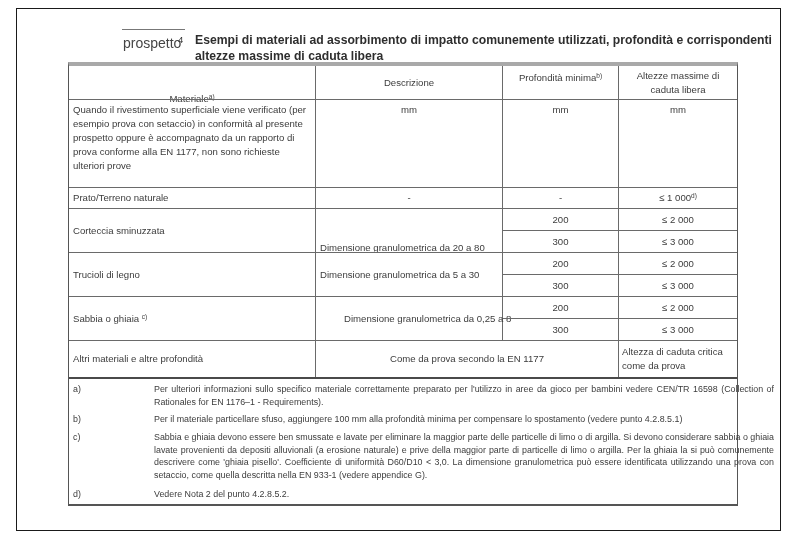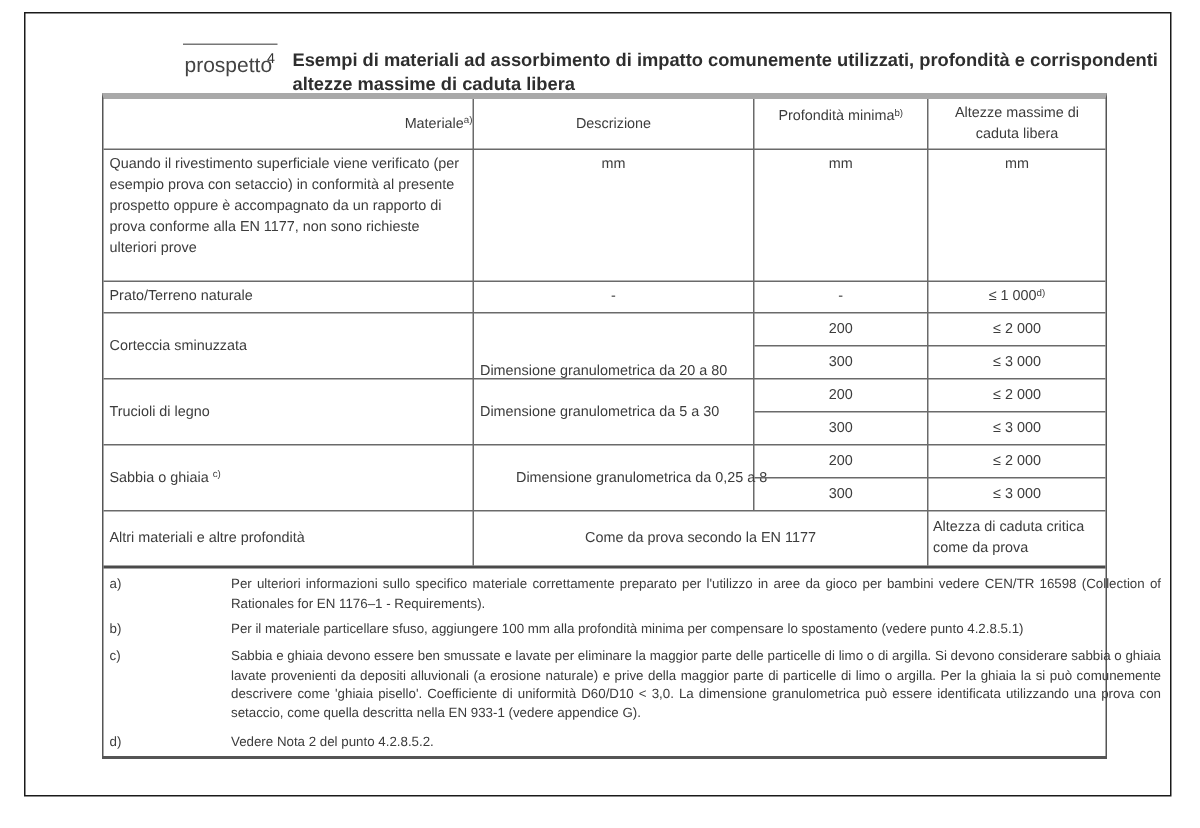--- a/index.html
+++ b/index.html
@@ -38,21 +38,21 @@
   <span class="num">4</span>
   <div class="title">Esempi di materiali ad assorbimento di impatto comunemente utilizzati, profondità e corrispondenti altezze massime di caduta libera</div>
 </div>
 
 <div class="tbl">
 
   <div class="vline" style="left:246px; top:0; height:311px;"></div>
   <div class="vline" style="left:433px; top:0; height:274px;"></div>
   <div class="vline" style="left:549px; top:0; height:311px;"></div>
 
-  <div class="cell" style="left:0; top:0; width:246px; height:33px; display:flex; align-items:center; justify-content:flex-end;">
+  <div class="cell" style="left:0; top:16px; width:246px; height:33px; display:flex; align-items:center; justify-content:center;">
     <span>Materiale</span>
       <sup>a)</sup>
   </div>
   <div class="cell" style="left:247px; top:0; width:186px; height:33px; display:flex; align-items:center; justify-content:center;">Descrizione</div>
   <div class="cell center" style="left:550px; top:3px; width:118px; height:30px; padding:0 14px;">Altezze massime di caduta libera</div>
   <div class="cell" style="left:434px; top:0; width:115px; height:33px; display:flex; align-items:flex-start; justify-content:center; padding-top:5px;">
     <span>Profondità minima</span>
       <sup>b)</sup>
   </div>
   <div class="hline" style="left:0; top:33px; width:668px;"></div>

